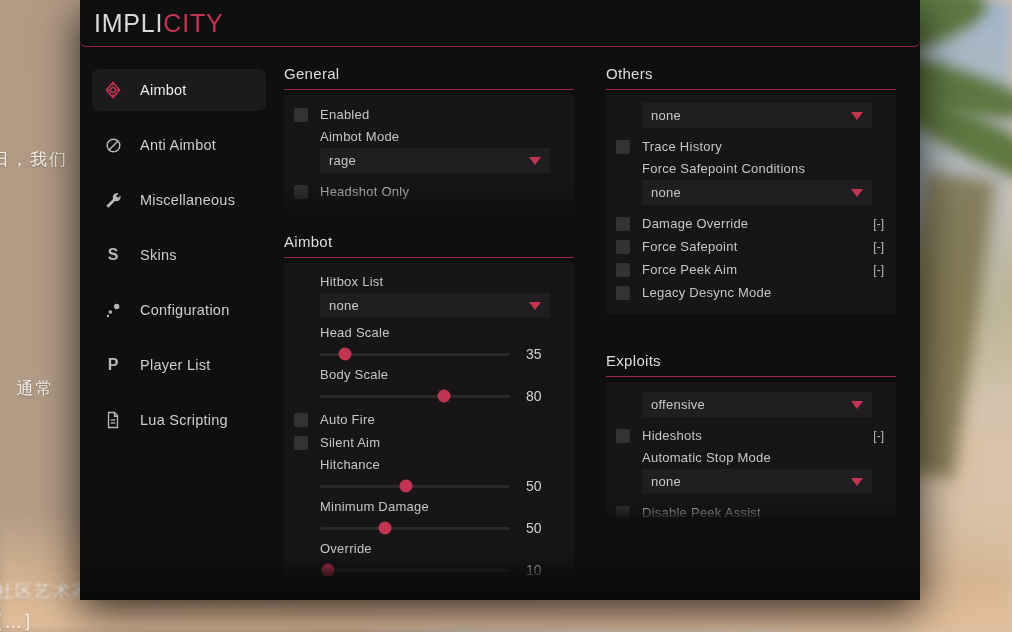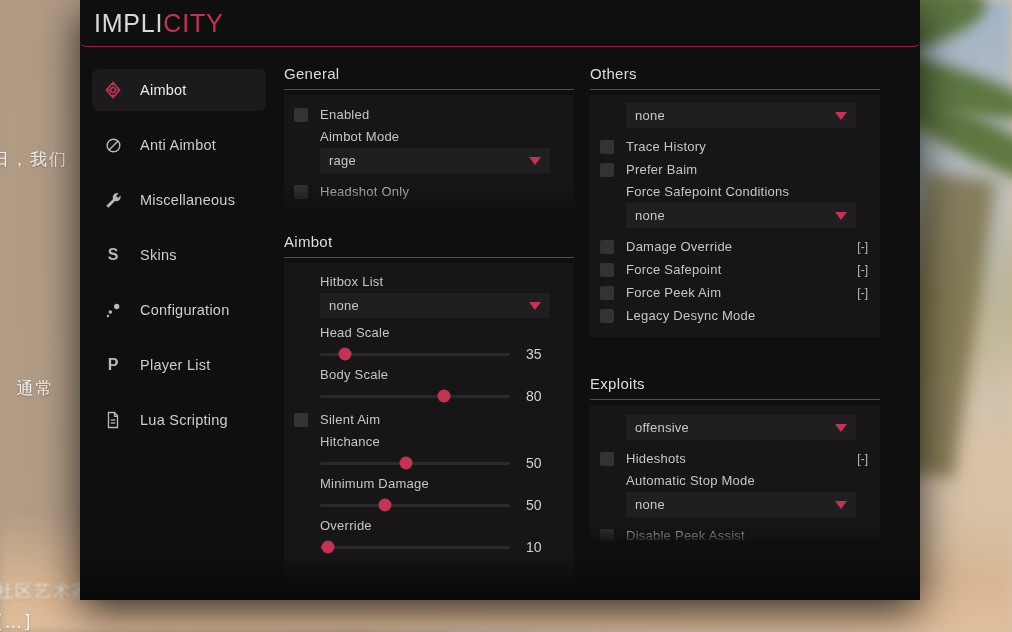--- a/index.html
+++ b/index.html
@@ -131,21 +131,21 @@
   .nav-item.active .nav-label { color: #eceaea; }
   .nav-glyph {
     font-size: 16px;
     font-weight: bold;
     font-family: "Liberation Sans", sans-serif;
   }
 
   
   #columns {
     display: flex;
-    gap: 16px;
+    gap: 32px;
     padding: 18px 24px 0 6px;
     flex: 1;
   }
   .column { width: 290px; flex: 0 0 290px; }
 
   .panel { margin-bottom: 20px; }
   .panel-title {
     font-size: 15px;
     color: #dedcdd;
     padding-bottom: 7px;
@@ -420,20 +420,24 @@
             <div class="field-label">Body Scale</div>
             <div class="slider-wrap">
               <span class="track">
                 <span class="knob" style="left: 65%;"></span>
               </span>
               <span class="slider-val">80</span>
             </div>
 
             <div class="row-check">
               <span class="cbox"></span>
+              <span class="row-label">Auto Fire</span>
+            </div>
+            <div class="row-check">
+              <span class="cbox"></span>
               <span class="row-label">Silent Aim</span>
             </div>
 
             <div class="field-label">Hitchance</div>
             <div class="slider-wrap">
               <span class="track">
                 <span class="knob" style="left: 45%;"></span>
               </span>
               <span class="slider-val">50</span>
             </div>
@@ -470,24 +474,20 @@
           <div class="panel-rule"></div>
           <div class="panel-body">
             <div class="select">
               <span class="select-value">none</span>
               <span class="caret"></span>
             </div>
             <div class="row-check">
               <span class="cbox"></span>
               <span class="row-label">Trace History</span>
             </div>
-            <div class="row-check">
-              <span class="cbox"></span>
-              <span class="row-label">Prefer Baim</span>
-            </div>
             <div class="field-label">Force Safepoint Conditions</div>
             <div class="select">
               <span class="select-value">none</span>
               <span class="caret"></span>
             </div>
             <div class="row-check">
               <span class="cbox"></span>
               <span class="row-label">Damage Override</span>
               <span class="row-suffix">[-]</span>
             </div>

